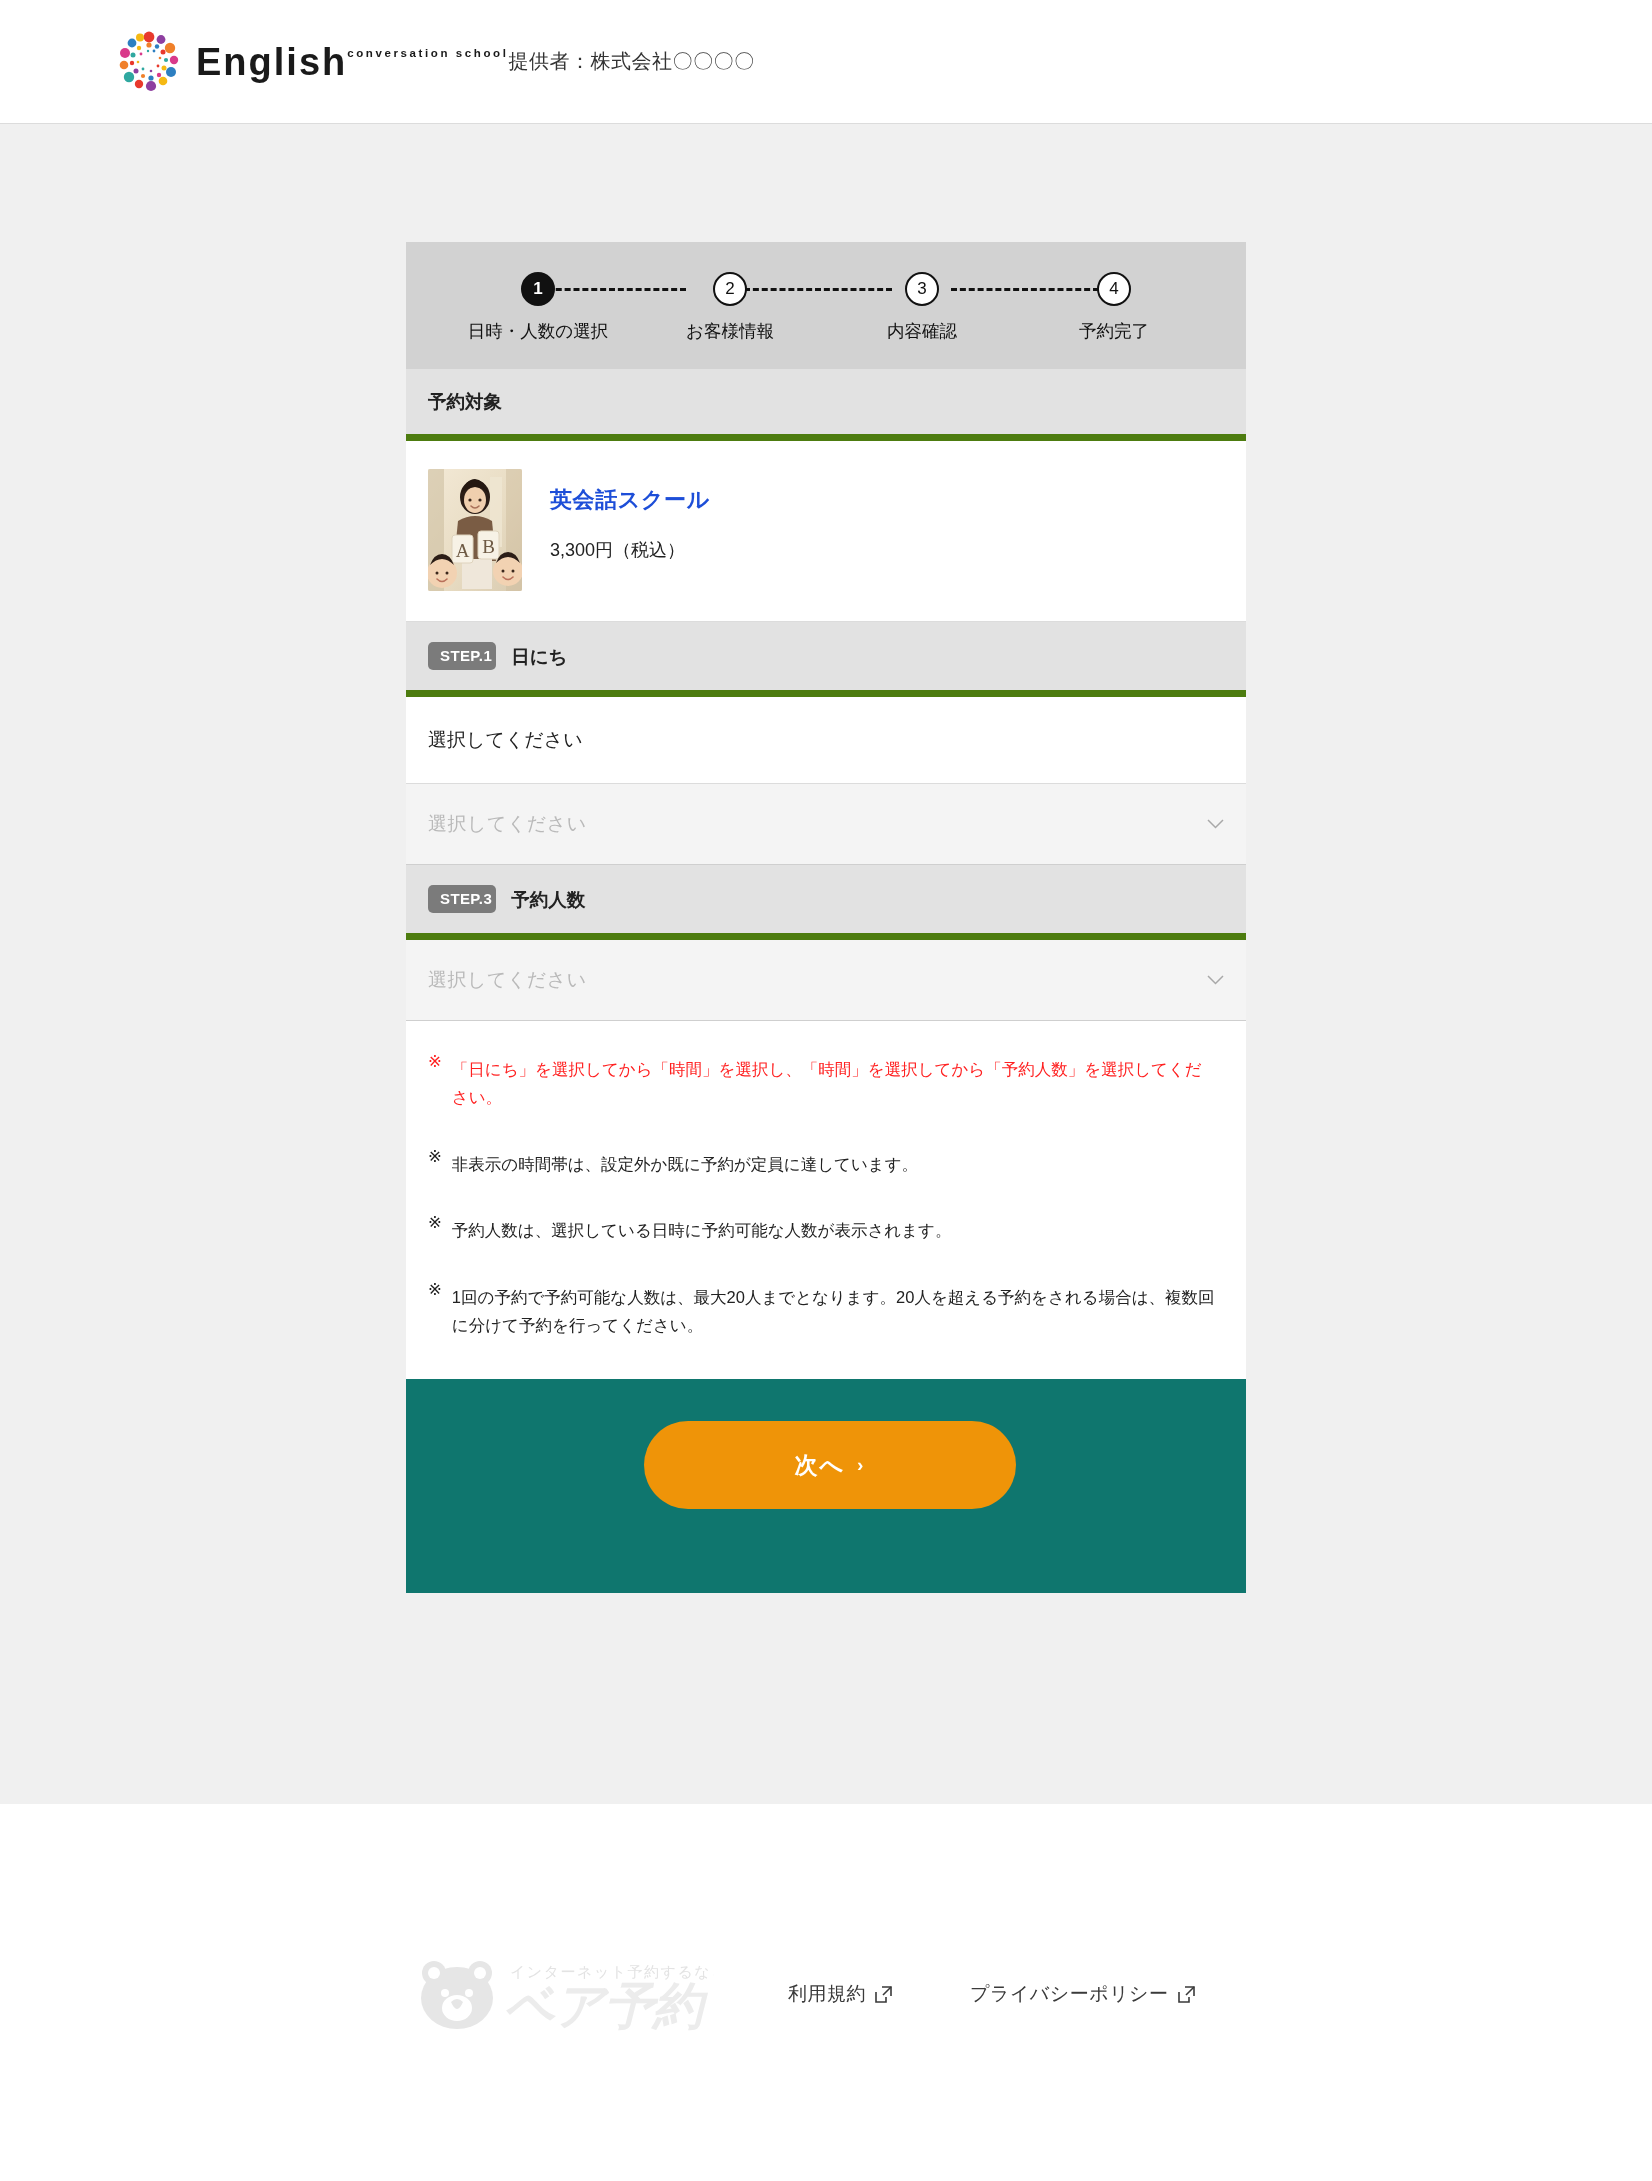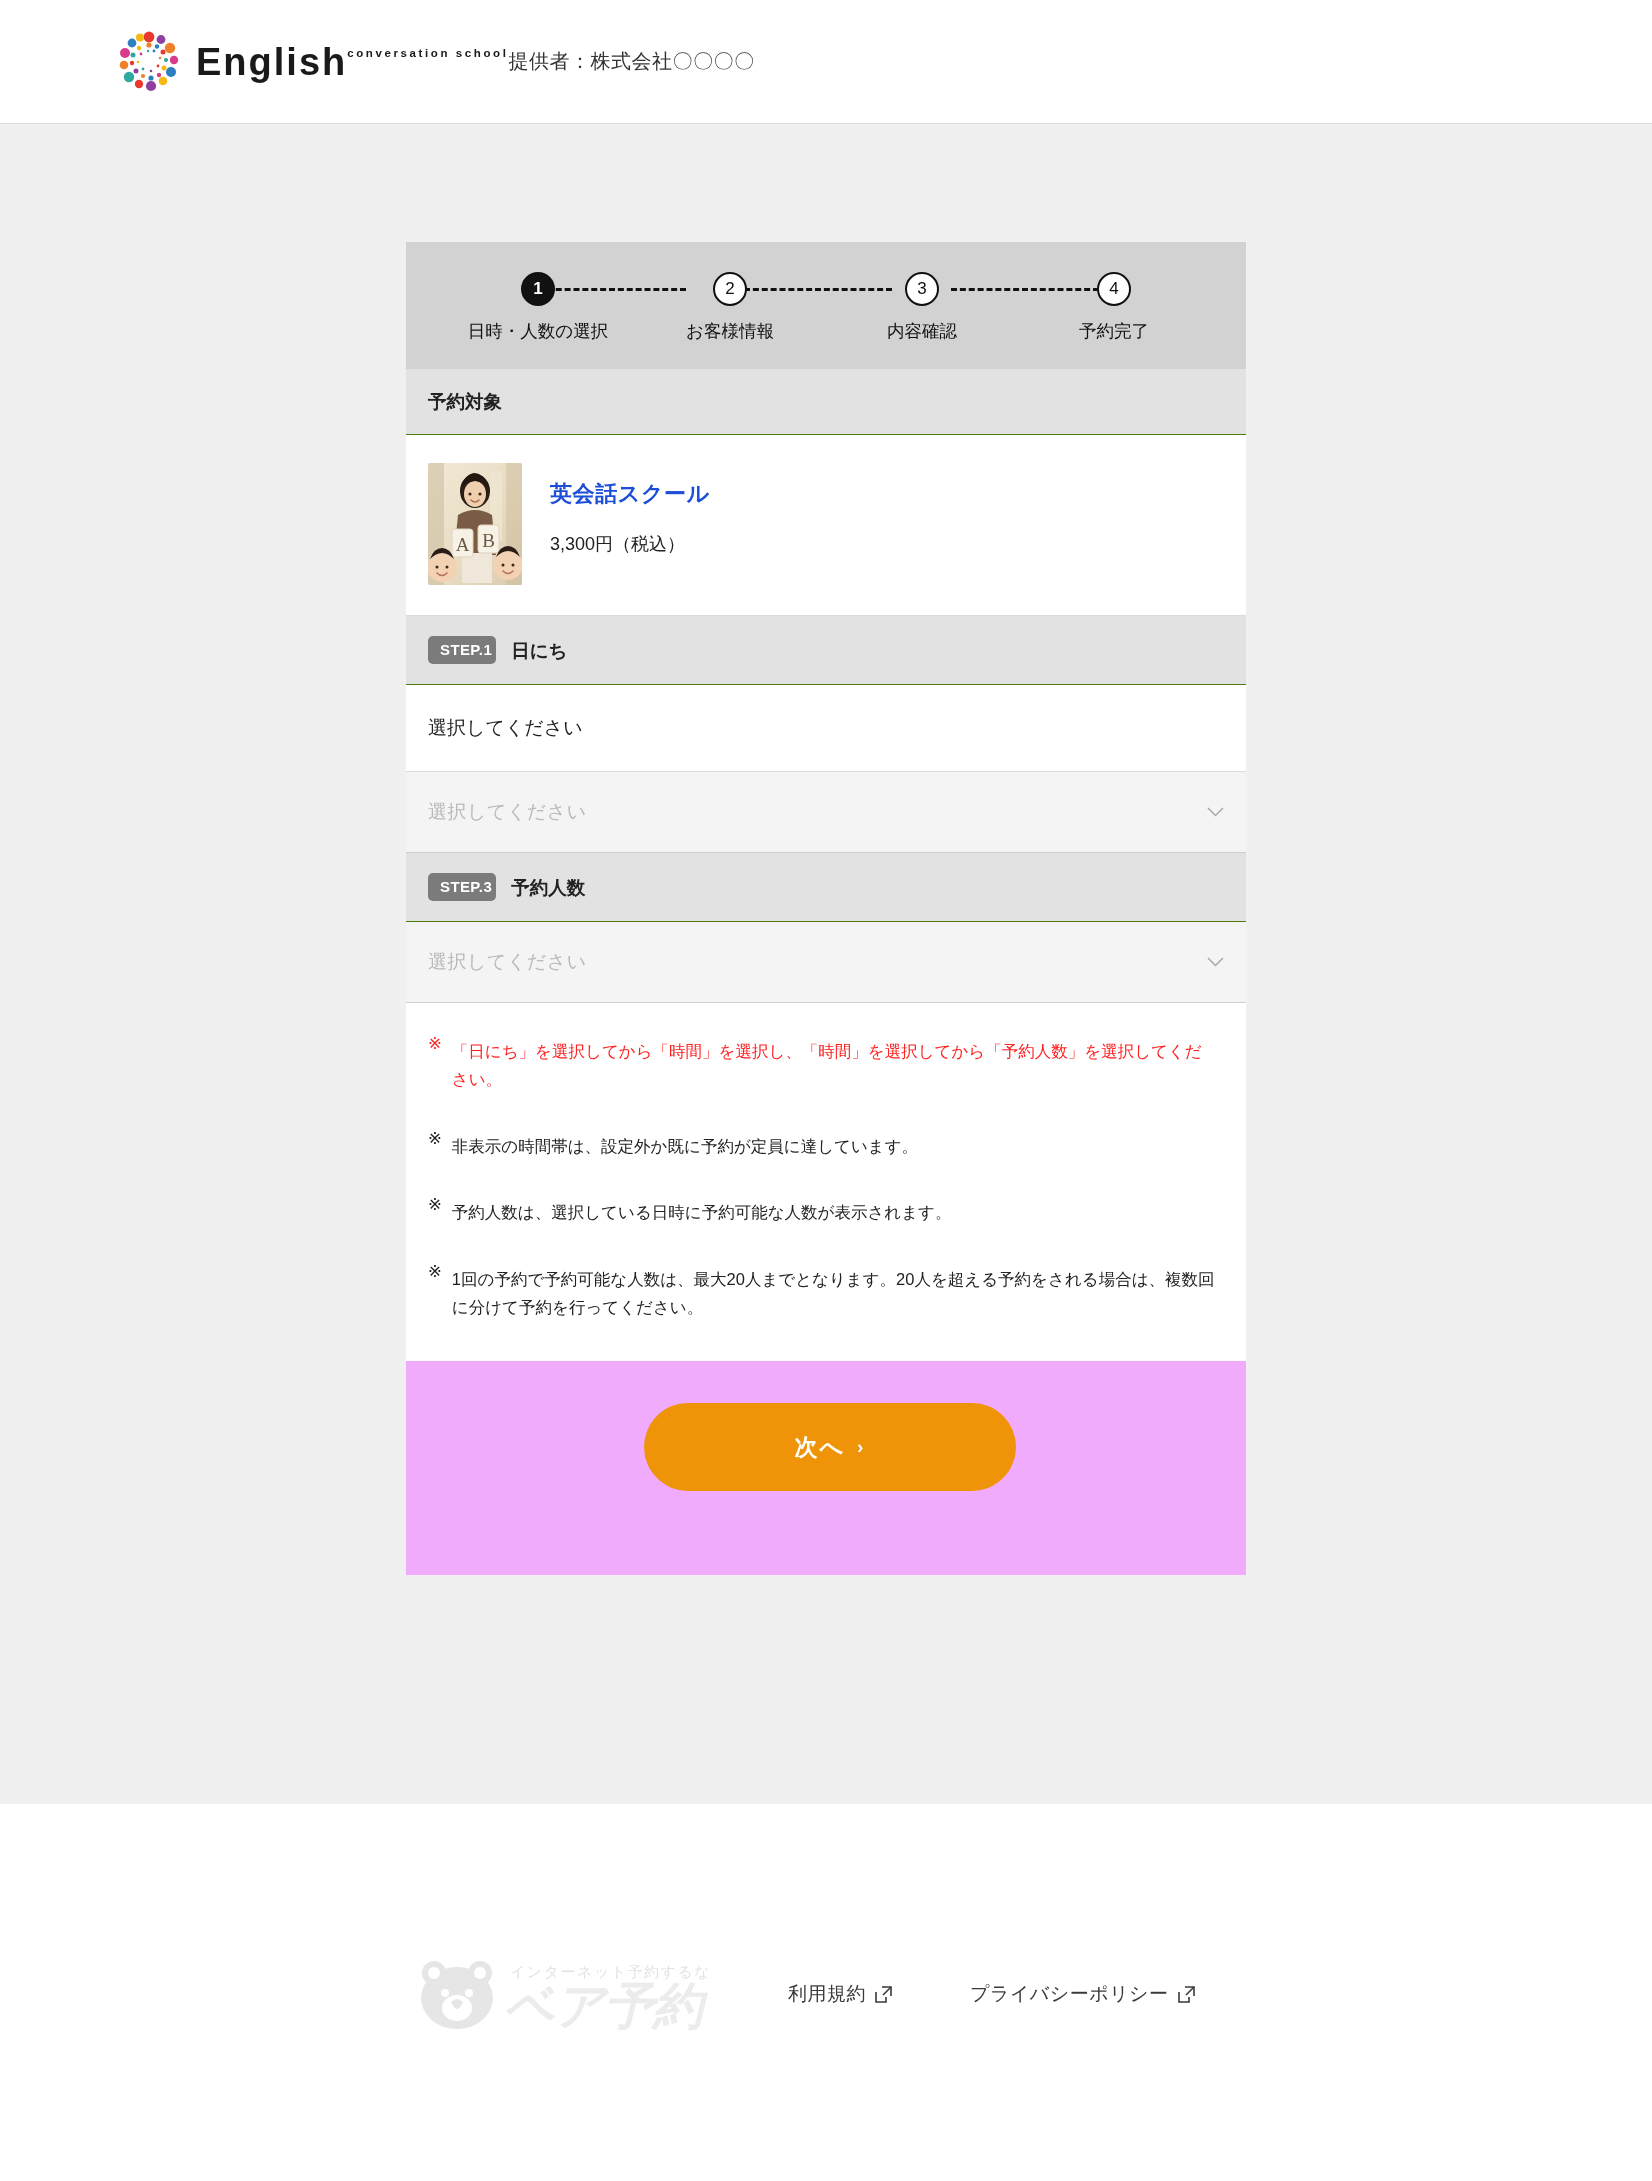--- a/index.html
+++ b/index.html
@@ -107,21 +107,21 @@
     border-top: 3px dashed #111111;
     z-index: 1;
   }
   .dash-1 { left: 132px;  width: 148px; }
   .dash-2 { left: 338px;  width: 148px; }
   .dash-3 { left: 545px;  width: 148px; }
 
   
   .sec-head {
     background: #e2e2e2;
-    border-bottom: 1px solid #4d7c0f;
+    border-bottom: 7px solid #4d7c0f;
     padding: 20px 22px;
     display: flex;
     align-items: center;
     gap: 15px;
   }
   .sec-head-title {
     font-size: 18.5px;
     font-weight: 700;
     color: #222222;
   }
@@ -204,21 +204,21 @@
     line-height: 1.72;
     color: #222222;
     margin-bottom: 22px;
   }
   .note .mark { flex: 0 0 auto; margin-right: 2px; }
   .note.warn { color: #ff2020; }
   .note p { margin: 8px; }
 
   
   .cta-wrap {
-    background: #f0abfc;
+    background: #0f766e;
     padding: 42px 0 84px 8px;
     text-align: center;
   }
   .cta-btn {
     display: inline-flex;
     align-items: center;
     justify-content: center;
     gap: 12px;
     width: 372px;
     height: 88px;

